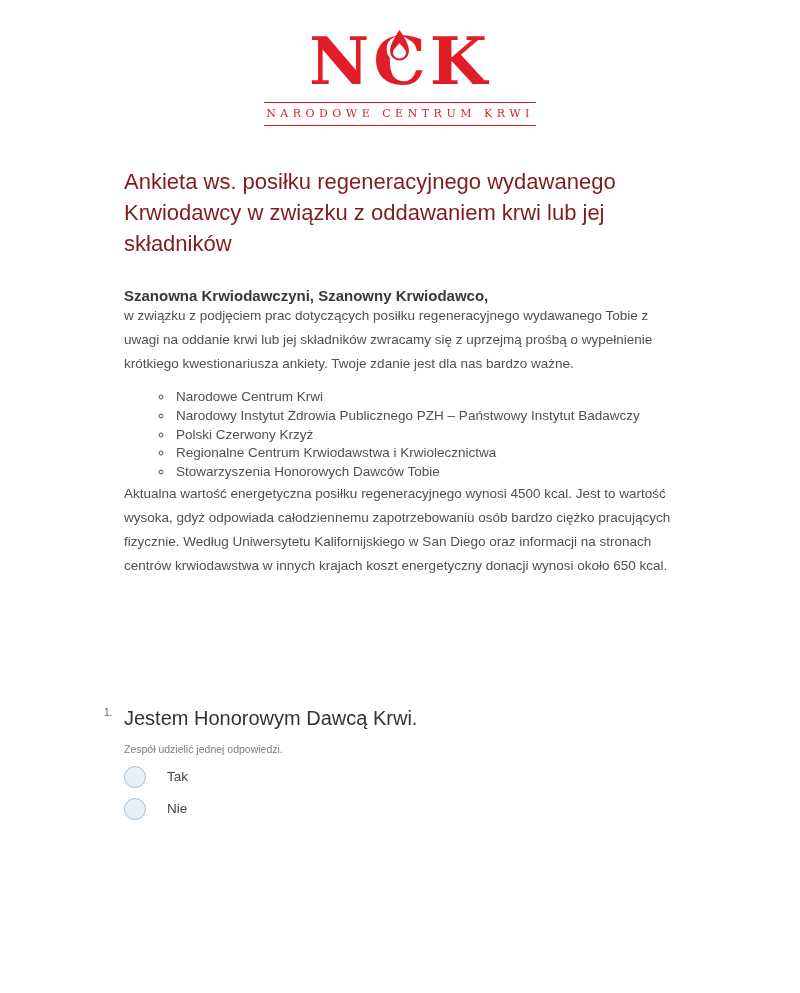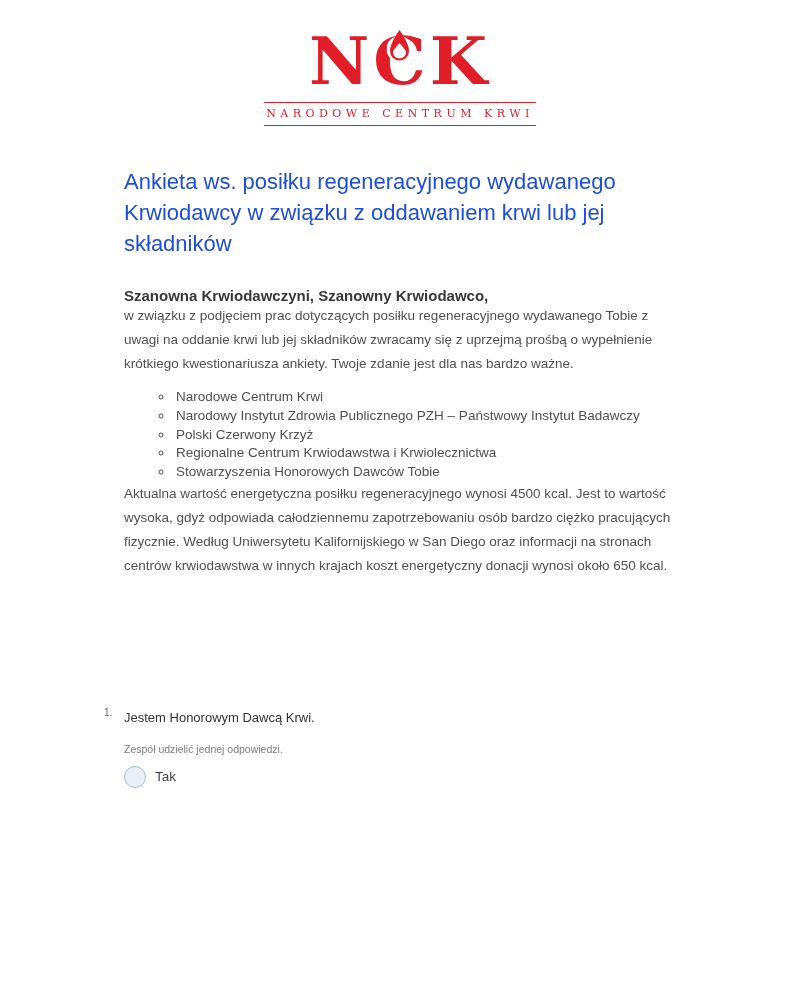--- a/index.html
+++ b/index.html
@@ -57,21 +57,21 @@
   .content {
     width: 556px;
     margin: 0 120px 0 124px;
   }
 
   .page-title {
     margin-top: 40px;
     font-size: 22px;
     line-height: 31px;
     font-weight: 500;
-    color: #1d4ed8;
+    color: #7f1d1d;
   }
 
   .salutation {
     margin-top: 28px;
     font-size: 15px;
     font-weight: 700;
     color: #383838;
   }
 
   .para {
@@ -98,21 +98,21 @@
     margin-top: 128px;
   }
   .question-number {
     position: absolute;
     left: -20px;
     top: 1px;
     font-size: 10px;
     color: #666666;
   }
   .question-title {
-    font-size: 13px;
+    font-size: 20px;
     font-weight: 500;
     color: #333333;
     line-height: 24px;
   }
   .question-hint {
     margin-top: 13px;
     font-size: 10.5px;
     color: #7d7d7d;
   }
   .options { margin-top: 11px; }
@@ -125,21 +125,21 @@
   .radio-circle {
     width: 22px;
     height: 22px;
     border-radius: 50%;
     background: #e9effl6;
     background: #e9eff7;
     border: 1px solid #abbed4;
     flex: 0 0 auto;
   }
   .option-label {
-    margin-left: 9px;
+    margin-left: 21px;
     font-size: 13.5px;
     color: #444444;
   }
 
   :root {
     --brand-red: #e11d28;
     --button-blue: #0e5aa7;
   }
 </style>
 </head>
@@ -179,17 +179,21 @@
     <div class="question">
       <span class="question-number">1.</span>
       <div class="question-title">Jestem Honorowym Dawcą Krwi.</div>
       <div class="question-hint">Zespół udzielić jednej odpowiedzi.</div>
 
       <div class="options">
         <div class="option-row">
           <span class="radio-circle"></span>
           <span class="option-label">Tak</span>
         </div>
+        <div class="option-row">
+          <span class="radio-circle"></span>
+          <span class="option-label">Nie</span>
+        </div>
       </div>
     </div>
 
   </div>
 </div>
 
 </body></html>

